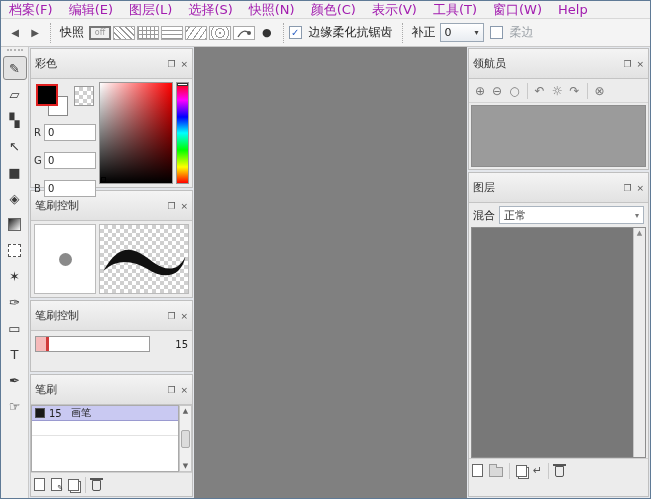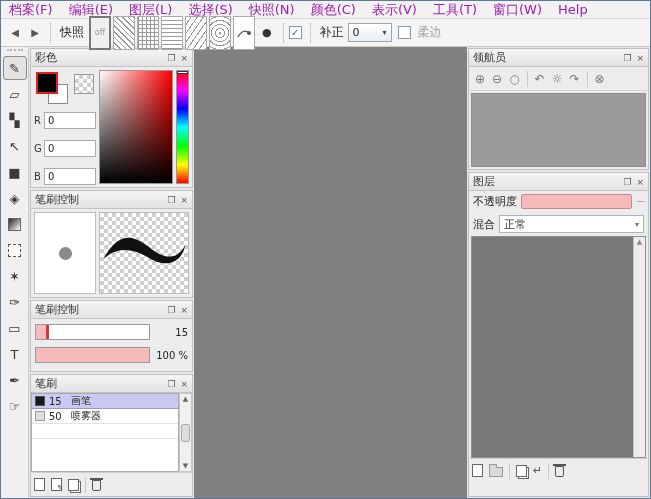--- a/index.html
+++ b/index.html
@@ -31,21 +31,21 @@
              display:flex; align-items:center; }
   .menu-item { padding:16px 8px; font-size:13px; line-height:18px; color:#a21caf; }
 
   
   .toolbar { height:28px; background:#f4f4f4; border-bottom:1px solid #c9c9c9;
              display:flex; align-items:center; padding:0 4px; }
   .tb-sep { width:1px; height:20px; border-left:1px dotted #aaa; margin:0 5px; }
   .nav-btn { width:20px; height:20px; display:flex; align-items:center; justify-content:center;
              color:#555; font-size:10px; }
   .tb-label { margin:0 4px; color:#222; }
-  .snap-btn { width:22px; height:34px; border:1px solid #aaa; background:#fff; margin:8px 1px;
+  .snap-btn { width:22px; height:14px; border:1px solid #aaa; background:#fff; margin:8px 1px;
               display:flex; align-items:center; justify-content:center; position:relative; }
   .snap-btn.active { border:2px solid #777; background:#f0f0f0; }
   .off-txt { font-size:8px; color:#999; }
   .pat-hatch  { background:repeating-linear-gradient(45deg,#999 0 1px,transparent 1px 4px) #fff; }
   .pat-grid   { background:repeating-linear-gradient(0deg,#999 0 1px,transparent 1px 4px),
                 repeating-linear-gradient(90deg,#999 0 1px,transparent 1px 4px),#fff; }
   .pat-hlines { background:repeating-linear-gradient(0deg,#999 0 1px,transparent 1px 4px) #fff; }
   .pat-diag   { background:repeating-linear-gradient(-55deg,#999 0 1px,transparent 1px 5px) #fff; }
   .pat-rings  { background:repeating-radial-gradient(circle at 50% 50%,#999 0 1px,transparent 1px 4px) #fff; }
   .dot-glyph { color:#333; font-size:11px; margin:0 6px; }
@@ -67,21 +67,21 @@
   .tool { width:24px; height:24px; display:flex; align-items:center; justify-content:center;
           font-size:13px; color:#3a3a3a; margin:1px 0; }
   .tool.selected { border:1px solid #8a8a8a; border-radius:3px; background:#e2e2e2; }
   .grad-sq { width:13px; height:13px; border:1px solid #666; background:linear-gradient(135deg,#222,#fff); }
   .dash-sq { width:13px; height:13px; border:1px dashed #555; background:#fff; }
 
   
   .leftdock { width:165px; background:#e4e7ec; display:flex; flex-direction:column; }
   .rightdock { width:183px; background:#e4e7ec; display:flex; flex-direction:column; }
   .panel { background:#ececec; border:1px solid #bfbfbf; margin:1px; display:flex; flex-direction:column; min-height:0; }
-  .panel-title { height:18px; background:linear-gradient(#f4f4f4,#e2e2e2); border-bottom:1px solid #c4c4c4;
+  .panel-title { height:30px; background:linear-gradient(#f4f4f4,#e2e2e2); border-bottom:1px solid #c4c4c4;
                  display:flex; align-items:center; padding:0 4px; font-size:11px; color:#333; }
   .panel-title .spacer { flex:1; }
   .pt-ico { font-size:9px; color:#555; margin-left:5px; }
 
   
   .color-body { flex:1; display:flex; padding:3px; gap:3px; }
   .color-left { width:62px; position:relative; }
   .fg-swatch { position:absolute; left:2px; top:2px; width:22px; height:22px; background:#000;
                border:2px solid #e02020; z-index:2; }
   .bg-swatch { position:absolute; left:14px; top:14px; width:20px; height:20px; background:#fff;
@@ -202,20 +202,21 @@
     <span class="snap-btn pat-rings"></span>
     <span class="snap-btn">
       <svg width="16" height="14" viewBox="0 0 16 14">
         <path d="M2 11 Q7 2 13 7" fill="none" stroke="#555" stroke-width="1.3"></path>
         <circle cx="13" cy="7" r="2" fill="#555"></circle>
       </svg>
     </span>
     <span class="dot-glyph">●</span>
     <span class="tb-sep"></span>
     <span class="chk">✓</span>
+    <span class="tb-label">边缘柔化抗锯齿</span>
     <span class="tb-sep"></span>
     <span class="tb-label">补正</span>
     <span class="mini-select">
       <span>0</span>
       <span class="arrow">▾</span>
     </span>
     <span style="width:6px"></span>
     <span class="chk off"></span>
     <span class="tb-label lbl-dis">柔边</span>
   </div>
@@ -307,47 +308,36 @@
           <span class="pt-ico">×</span>
         </div>
         <div class="ctl-body">
           <div class="slider-row">
             <div class="slider">
               <span class="fill" style="width:9%"></span>
               <span class="thumb" style="left:9%"></span>
             </div>
             <span class="slider-val">15</span>
           </div>
-          <div class="slider-row">
-            <div class="slider">
-              <span class="fill" style="width:100%"></span>
-            </div>
-            <span class="slider-val">100 %</span>
-          </div>
         </div>
       </div>
 
       <div class="panel" style="flex:1">
         <div class="panel-title">
           <span>笔刷</span>
           <span class="spacer"></span>
           <span class="pt-ico">❐</span>
           <span class="pt-ico">×</span>
         </div>
         <div class="brush-body">
           <div class="brush-list">
             <div class="brush-row selected">
               <span class="brush-sw"></span>
               <span class="brush-size">15</span>
               <span>画笔</span>
-            </div>
-            <div class="brush-row">
-              <span class="brush-sw light"></span>
-              <span class="brush-size">50</span>
-              <span>喷雾器</span>
             </div>
             <div class="brush-row"></div>
           </div>
           <div class="vscroll">
             <span class="arr">▲</span>
             <span class="thumb"></span>
             <span class="arr">▼</span>
           </div>
         </div>
         <div class="panel-toolbar">
@@ -388,25 +378,20 @@
       </div>
 
       <div class="panel" style="flex:1">
         <div class="panel-title">
           <span>图层</span>
           <span class="spacer"></span>
           <span class="pt-ico">❐</span>
           <span class="pt-ico">×</span>
         </div>
         <div class="lay-row">
-          <span class="lay-label">不透明度</span>
-          <span class="opacity-bar"></span>
-          <span class="opacity-val">----</span>
-        </div>
-        <div class="lay-row">
           <span class="lay-label">混合</span>
           <span class="blend-select">
             <span>正常</span>
             <span class="arrow" style="font-size:8px;color:#777">▾</span>
           </span>
         </div>
         <div class="layer-list">
           <div class="layer-scroll">
             <span class="arr">▲</span>
           </div>

